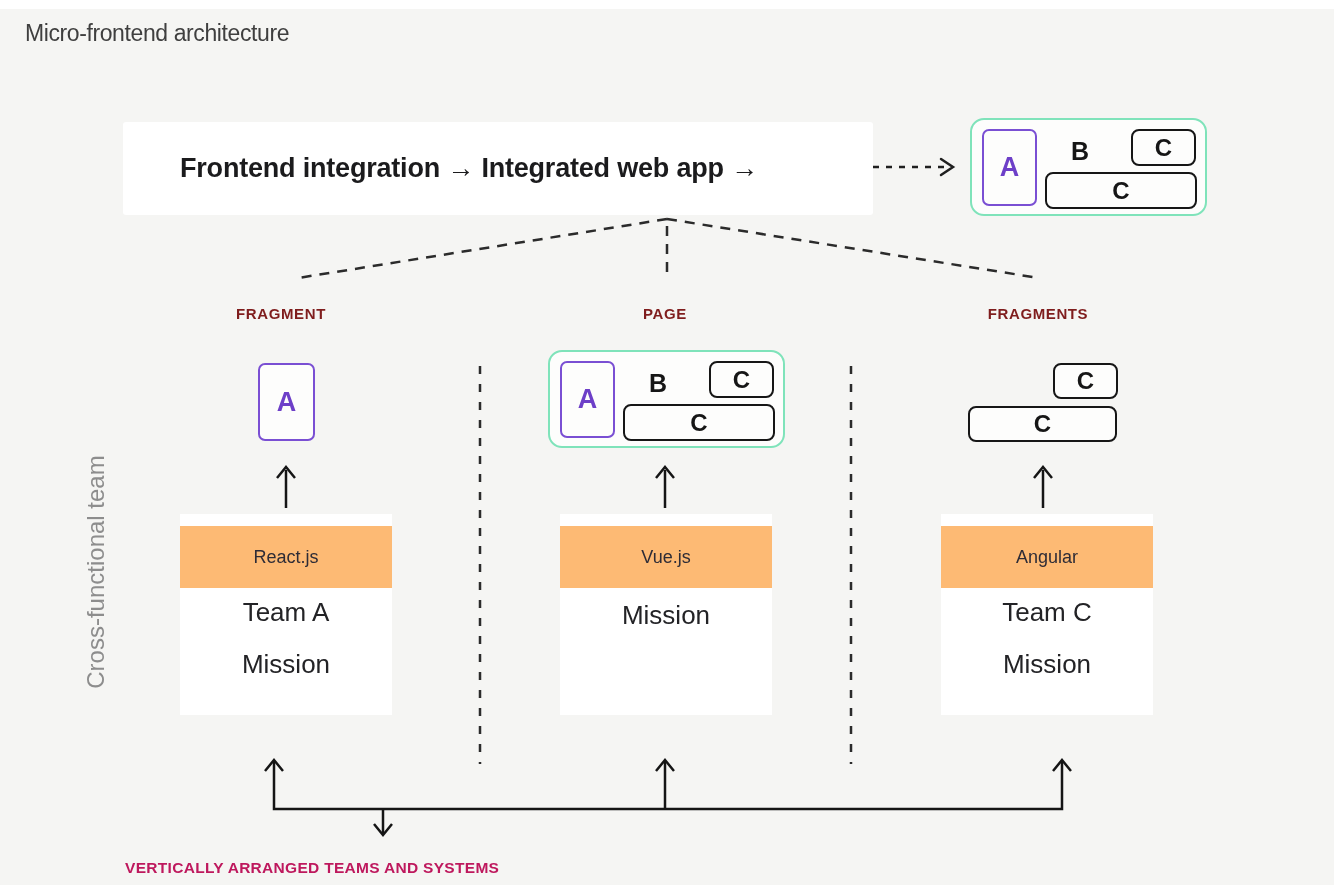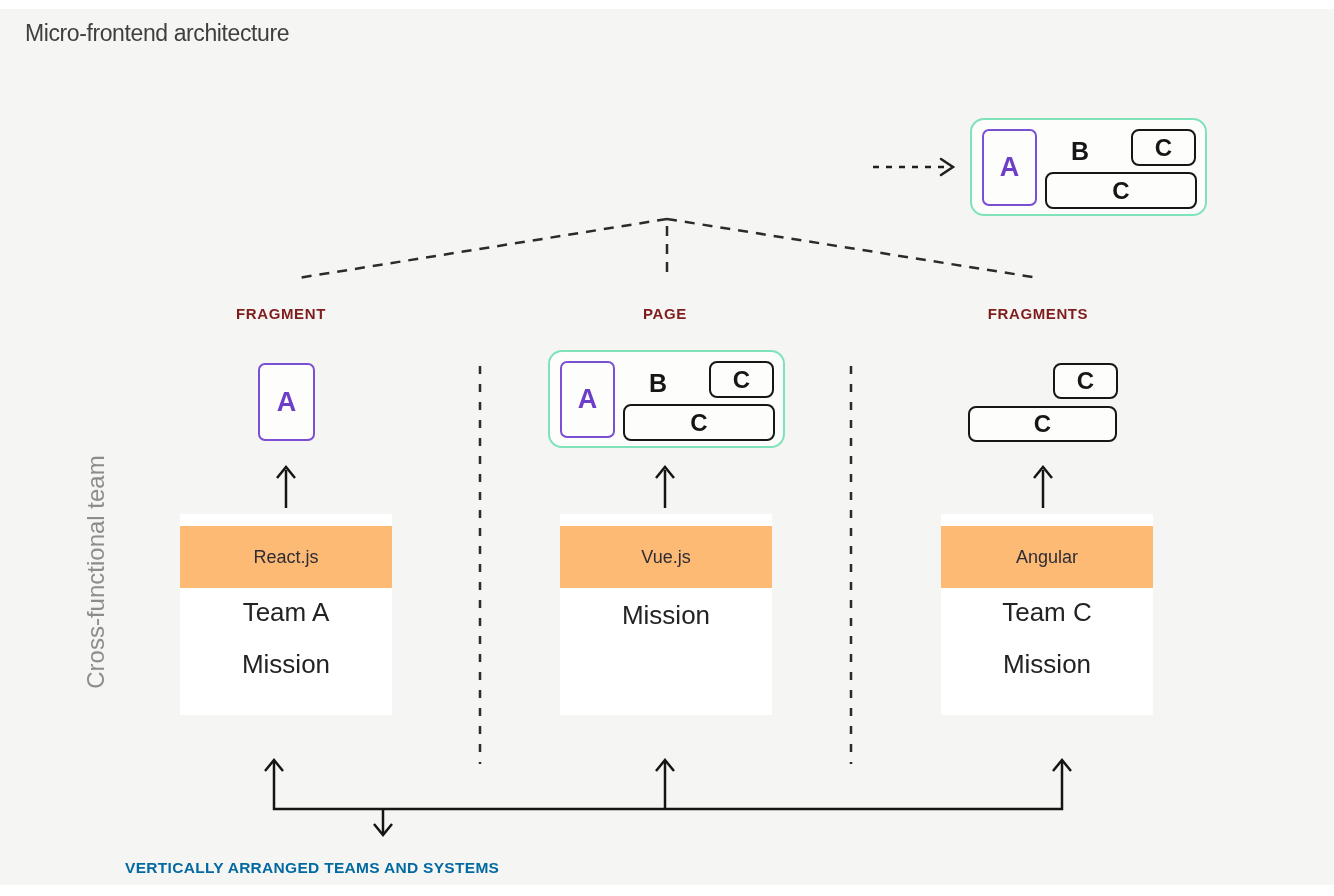--- a/index.html
+++ b/index.html
@@ -37,21 +37,21 @@
   .team-card{position:absolute;top:514px;width:212px;height:201px;background:#ffffff;}
   .fw-band{margin-top:12px;height:62px;background:#fdba74;display:flex;align-items:center;justify-content:center;
           font-size:18px;color:#2e2c36;}
   .team-line{height:49px;display:flex;align-items:center;justify-content:center;font-size:26px;color:#232326;}
   .team-line.mission{height:54px;}
 
   .side-label{position:absolute;left:-44px;top:558px;width:280px;text-align:center;transform:rotate(-90deg);
           font-size:24px;color:#8d8d8d;white-space:nowrap;}
 
   .bottom-label{position:absolute;left:125px;top:859px;font-weight:bold;font-size:15.5px;
-          letter-spacing:0.3px;color:#0369a1;white-space:nowrap;}
+          letter-spacing:0.3px;color:#be185d;white-space:nowrap;}
 
   svg.wires{position:absolute;left:0;top:0;pointer-events:none;}
 </style>
 </head>
 <body>
 
 <div class="canvas">
 
   <div class="strip top"></div>
   <div class="strip bottom"></div>
@@ -84,20 +84,23 @@
       <path d="M274,762 L274,809 L1062,809 L1062,762"></path>
       <polyline points="265,771 274,760 283,771"></polyline>
       <polyline points="1053,771 1062,760 1071,771"></polyline>
       <line x1="665" y1="809" x2="665" y2="762"></line>
       <polyline points="656,771 665,760 674,771"></polyline>
       <line x1="383" y1="809" x2="383" y2="833"></line>
       <polyline points="374,824 383,835 392,824"></polyline>
     </g>
   </svg>
 
+  <div class="header-box">
+    <div class="header-text">Frontend integration → Integrated web app →</div>
+  </div>
 
   <div class="composite" style="left:970px;top:118px;">
     <div class="box-a">A</div>
     <div class="label-b">B</div>
     <div class="box-c c-small">C</div>
     <div class="box-c c-wide">C</div>
   </div>
 
   <div class="col-label" style="left:281px;">FRAGMENT</div>
   <div class="col-label" style="left:665px;">PAGE</div>

